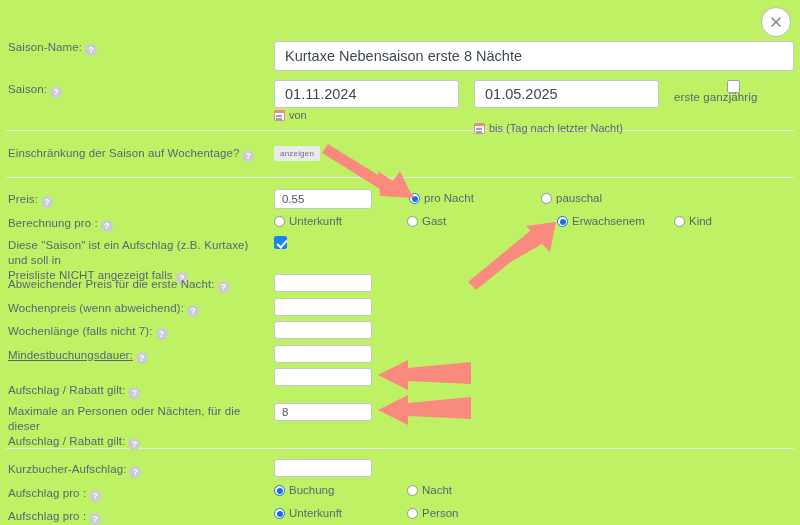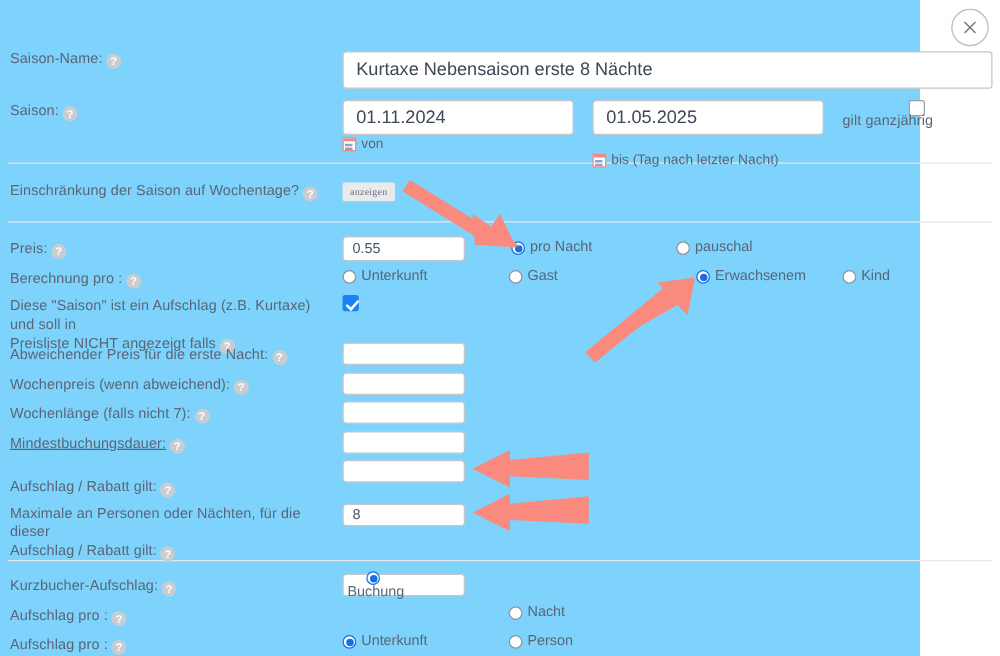--- a/index.html
+++ b/index.html
@@ -5,22 +5,22 @@
   * { box-sizing: border-box; }
   html, body {
     margin: 0; padding: 0;
     width: 800px; height: 525px;
     background: #ffffff;
     font-family: "Liberation Sans", sans-serif;
     overflow: hidden;
   }
   #page {
     position: relative;
-    width: 736px; height: 525px;
-    background: #7dd3fc;
+    width: 800px; height: 525px;
+    background: #bef264;
   }
 
   
   .close-btn {
     position: absolute;
     top: 7px; left: 761px;
     width: 30px; height: 30px;
     border-radius: 50%;
     border: 1.3px solid #b9bcc2;
     background: #ffffff;
@@ -145,21 +145,21 @@
   .pill {
     position: absolute;
     background: #e9eaec;
     color: #6b7280;
     font-size: 8px;
     letter-spacing: 0.2px;
     padding: 3px 6px 3px 6px;
     border-radius: 2px;
     border: none;
     cursor: pointer;
-    font-family: Liberation Serif, serif;
+    font-family: Liberation Sans, sans-serif;
   }
 
   
   .cal-row {
     position: absolute;
     display: flex;
     align-items: center;
     white-space: nowrap;
   }
   .cal-icon {
@@ -228,21 +228,21 @@
   </div>
 
   <input class="inp big" type="text" style="top: 80px; left: 474px; width: 185px; height: 28px;" value="01.05.2025">
   <div class="cal-row" style="top:122px; left:474px;">
     <span class="cal-icon"></span>
     <span class="cal-cap">bis (Tag nach letzter Nacht)</span>
   </div>
 
   <div class="cbx" style="top:80px; left:727px;"></div>
   <div class="lbl" style="top:90px; left:674px;">
-    <span>gilt ganzjährig</span>
+    <span>erste ganzjährig</span>
   </div>
 
   <div class="lbl" style="top:146px; left:8px;">
     <span>Einschränkung der Saison auf Wochentage?</span><span class="help">?</span>
   </div>
   <button class="pill" style="top:146px; left:274px;">anzeigen</button>
 
   <div class="lbl" style="top:192px; left:8px;">
     <span>Preis:</span><span class="help">?</span>
   </div>
@@ -316,21 +316,21 @@
   <input class="inp" type="text" style="top: 403px; left: 274px; width: 98px; height: 18px;" value="8">
 
   <div class="lbl" style="top:462px; left:8px;">
     <span>Kurzbucher-Aufschlag:</span><span class="help">?</span>
   </div>
   <input class="inp" type="text" style="top: 459px; left: 274px; width: 98px; height: 18px;" value="">
 
   <div class="lbl" style="top:486px; left:8px;">
     <span>Aufschlag pro :</span><span class="help">?</span>
   </div>
-  <div class="radio-wrap" style="top:457px; left:274px;flex-direction:column;">
+  <div class="radio-wrap" style="top:484px; left:274px;">
     <span class="radio on"></span>
     <span class="radio-lbl">Buchung</span>
   </div>
   <div class="radio-wrap" style="top:484px; left:407px;">
     <span class="radio"></span>
     <span class="radio-lbl">Nacht</span>
   </div>
 
   <div class="lbl" style="top:509px; left:8px;">
     <span>Aufschlag pro :</span><span class="help">?</span>

